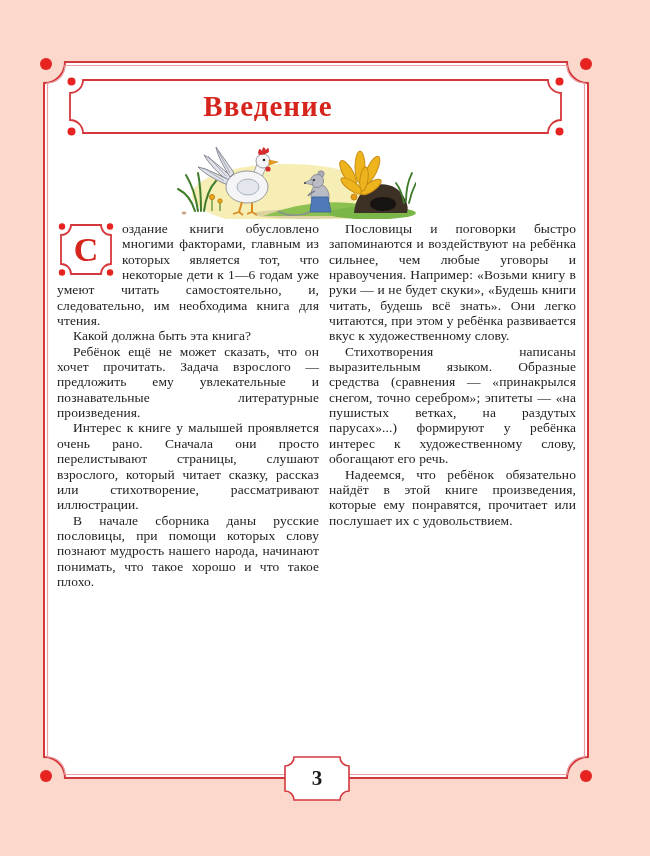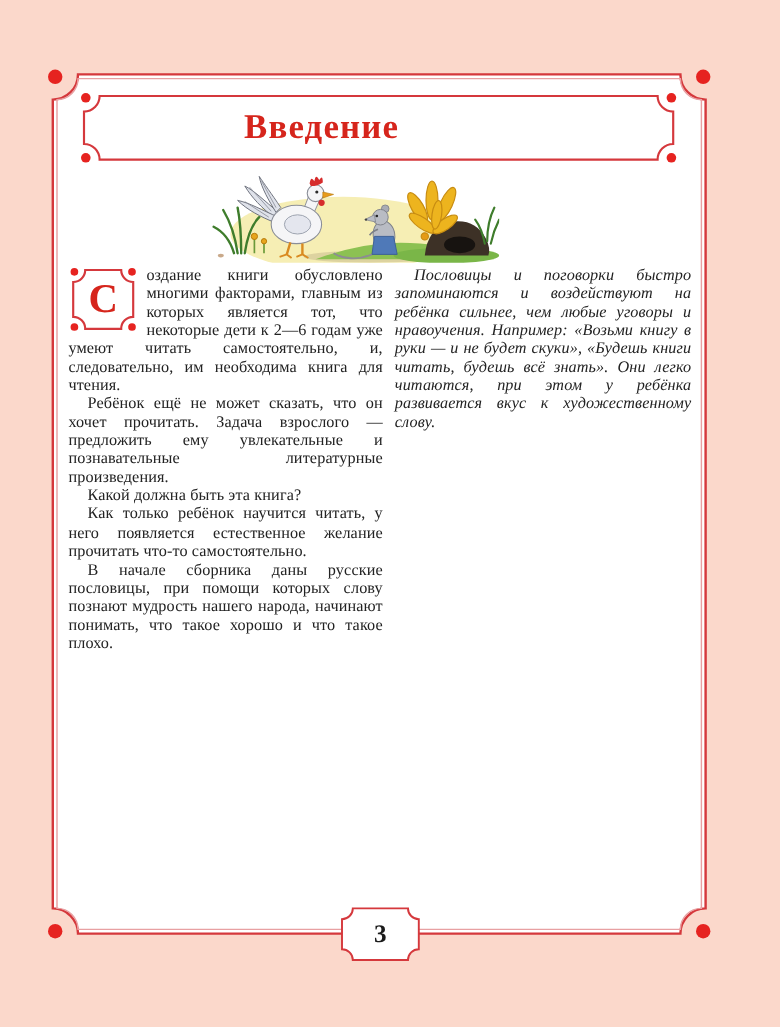--- a/index.html
+++ b/index.html
@@ -17,21 +17,21 @@
     font-weight:700;font-size:29px;letter-spacing:1px;color:#d6251c;
   }
   .illustration{position:absolute;left:168px;top:141px;width:248px;height:78px;}
 
   .col{
     position:absolute;top:221px;
     font-size:13.5px;line-height:15.35px;color:#222222;
     text-align:justify;letter-spacing:0.1px;
   }
   .col-left{left:57px;width:262px;}
-  .col-right{left:329px;width:247px;font-style:italic;}
+  .col-right{left:329px;width:247px;}
   .col p{margin:0;text-indent:16px;}
   .col p.first{text-indent:0;}
 
   .dropcap{
     float:left;width:58px;height:56px;position:relative;
     margin:1px 7px 1px 0;
   }
   .dropcap-letter{
     position:absolute;left:4px;top:3px;width:50px;height:49px;
     display:flex;align-items:center;justify-content:center;
@@ -149,27 +149,29 @@
         <svg width="58" height="56" viewBox="0 0 58 56">
           <path d="M 14,3 H 44 A 10 10 0 0 0 54,13 V 42 A 10 10 0 0 0 44,52 H 14 A 10 10 0 0 0 4,42 V 13 A 10 10 0 0 0 14,3 Z" fill="#ffffff" stroke="#d5383c" stroke-width="1.8"></path>
           <g fill="#e62320">
             <circle cx="5" cy="4.5" r="3.2"></circle>
               <circle cx="53" cy="4.5" r="3.2"></circle>
             <circle cx="5" cy="50.5" r="3.2"></circle>
               <circle cx="53" cy="50.5" r="3.2"></circle>
           </g>
         </svg>
         <span class="dropcap-letter">С</span>
-      </span><span>оздание книги обусловлено многими факторами, главным из которых является тот, что некоторые дети к 2—6 годам уже умеют читать самостоятельно, и, следовательно, им необходима книга для чтения.</span>
+      </span><span>оздание книги обусловлено многими факторами, главным из которых является тот, что некоторые дети к 1—6 годам уже умеют читать самостоятельно, и, следовательно, им необходима книга для чтения.</span>
     </p>
+    <p>Какой должна быть эта книга?</p>
     <p>Ребёнок ещё не может сказать, что он хочет прочитать. Задача взрослого — предложить ему увлекательные и познавательные литературные произведения.</p>
-    <p>Какой должна быть эта книга?</p>
-    <p>Как только ребёнок научится читать, у него появляется естественное желание прочитать что-то самостоятельно.</p>
+    <p>Интерес к книге у малышей проявляется очень рано. Сначала они просто перелистывают страницы, слушают взрослого, который читает сказку, рассказ или стихотворение, рассматривают иллюстрации.</p>
     <p>В начале сборника даны русские пословицы, при помощи которых слову познают мудрость нашего народа, начинают понимать, что такое хорошо и что такое плохо.</p>
   </div>
 
   <div class="col col-right">
     <p>Пословицы и поговорки быстро запоминаются и воздействуют на ребёнка сильнее, чем любые уговоры и нравоучения. Например: «Возьми книгу в руки — и не будет скуки», «Будешь книги читать, будешь всё знать». Они легко читаются, при этом у ребёнка развивается вкус к художественному слову.</p>
+    <p>Стихотворения написаны выразительным языком. Образные средства (сравнения — «принакрылся снегом, точно серебром»; эпитеты — «на пушистых ветках, на раздутых парусах»...) формируют у ребёнка интерес к художественному слову, обогащают его речь.</p>
+    <p>Надеемся, что ребёнок обязательно найдёт в этой книге произведения, которые ему понравятся, прочитает или послушает их с удовольствием.</p>
   </div>
 
   <div class="page-number">3</div>
 
 </div>
 
 </body></html>

